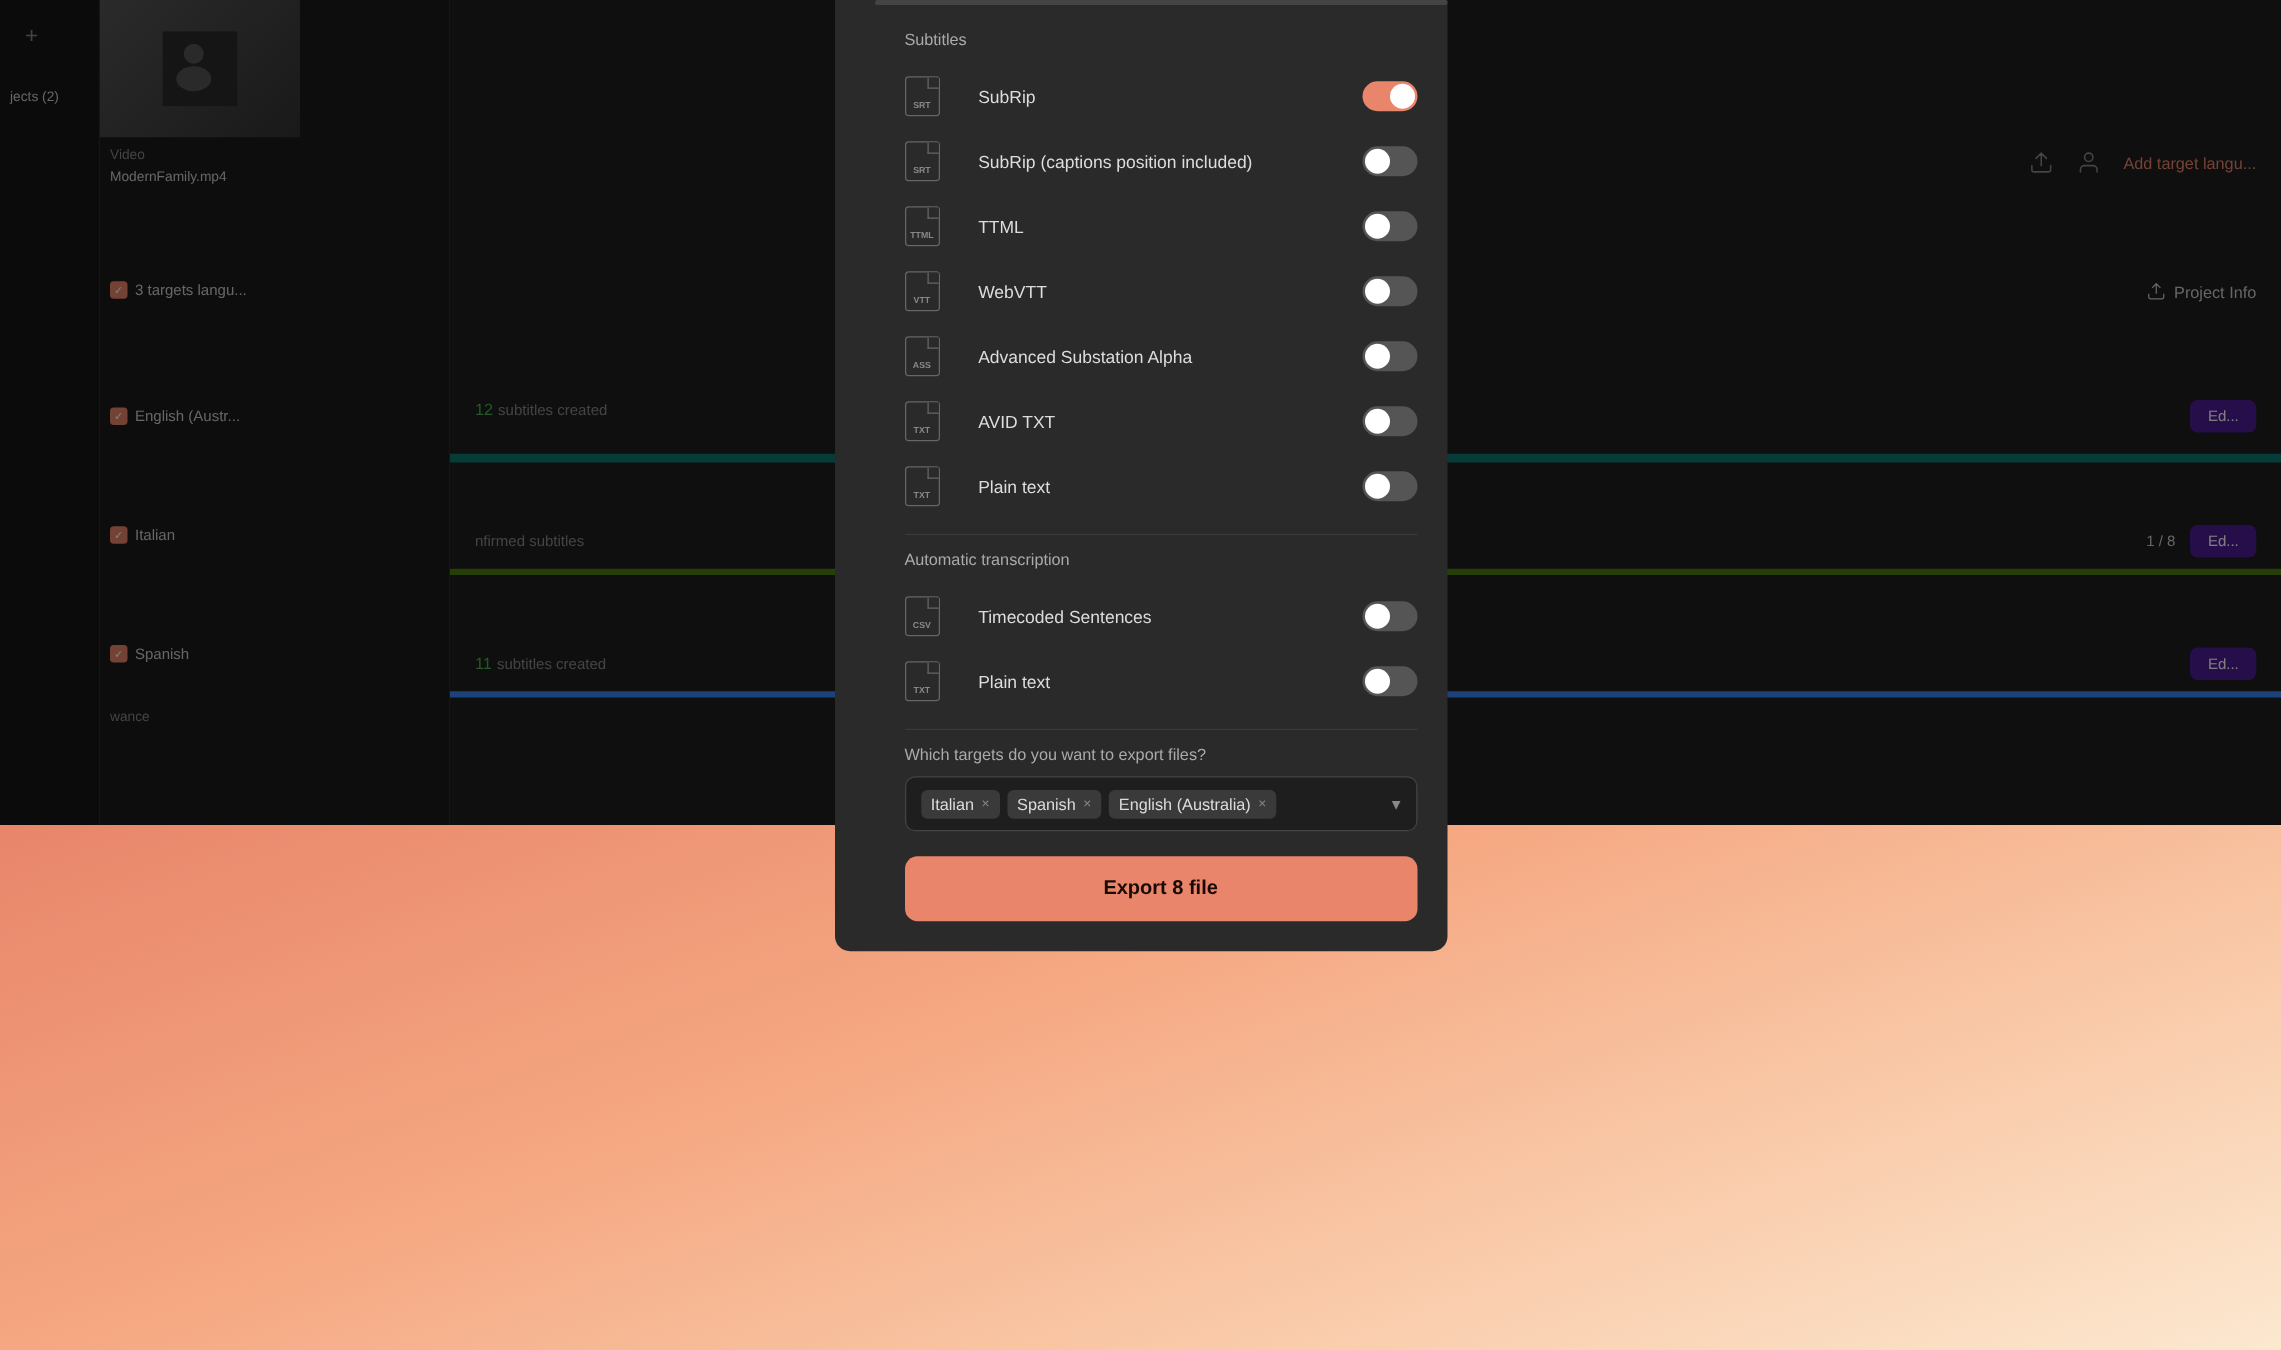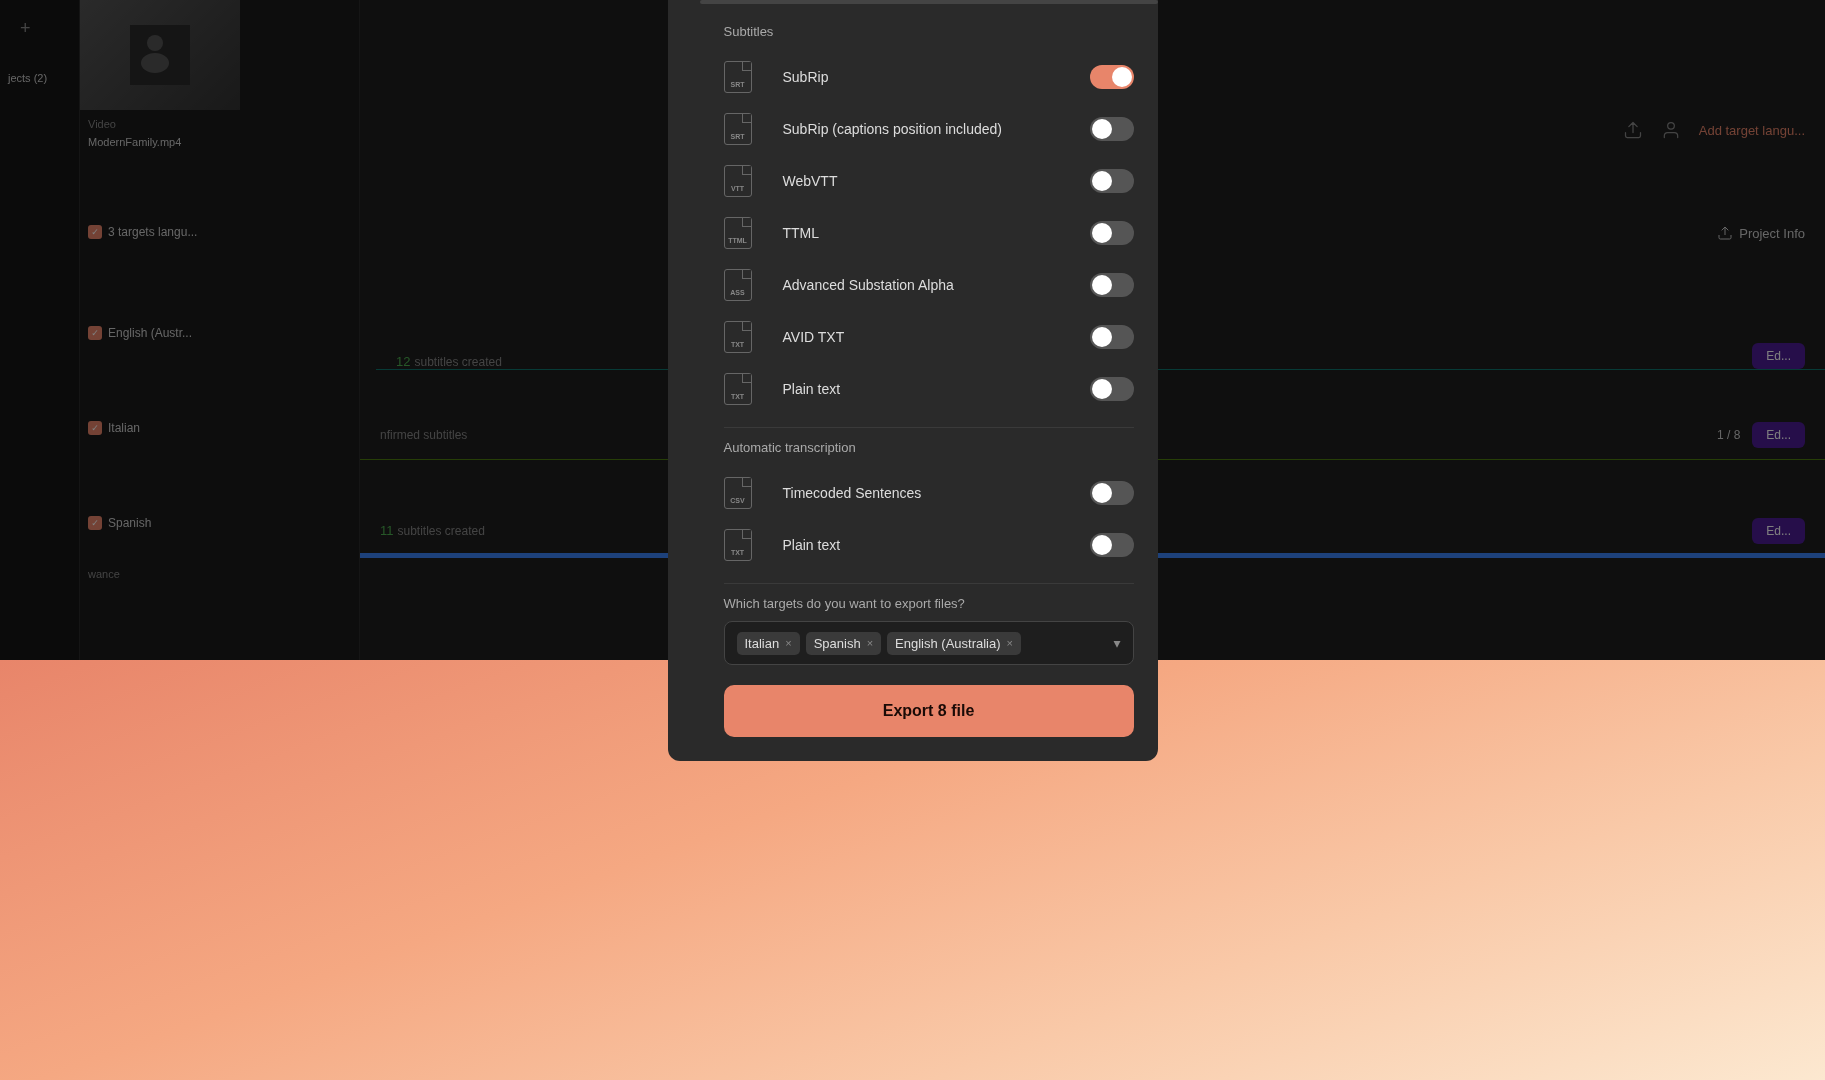--- a/index.html
+++ b/index.html
@@ -421,29 +421,29 @@
     <span class="add-lang-btn">Add target langu...</span>
   </div>
 
   <div style="position:absolute;top:225px;right:20px;display:flex;align-items:center;gap:6px;">
     <svg width="16" height="16" viewBox="0 0 24 24" fill="none" stroke="#ccc" stroke-width="1.5">
       <path d="M21 15v4a2 2 0 01-2 2H5a2 2 0 01-2-2v-4M17 8l-5-5-5 5M12 3v12"></path>
     </svg>
     <span style="color:#ccc;font-size:13px;">Project Info</span>
   </div>
 
-  <div style="position:absolute;top:320px;left:16px;right:0;display:flex;align-items:flex-end;padding:0 20px;justify-content:space-between;height:50px;border-bottom:1px solid #0f766e;">
+  <div style="position:absolute;top:320px;left:0;right:0;display:flex;align-items:flex-start;padding:0 20px;justify-content:space-between;height:50px;border-bottom:7px solid #0f766e;">
     <div class="subtitles-count">
       <span class="count-num">12</span>
       <span style="color:#888;">subtitles created</span>
     </div>
     <button class="edit-btn">Ed...</button>
   </div>
 
-  <div style="position:absolute;top:410px;left:0;right:0;display:flex;align-items:center;padding:0 20px;justify-content:space-between;height:50px;border-bottom:1px solid #4d7c0f;">
+  <div style="position:absolute;top:410px;left:0;right:0;display:flex;align-items:center;padding:0 20px;justify-content:space-between;height:50px;border-bottom:5px solid #4d7c0f;">
     <span class="confirmed-text">nfirmed subtitles</span>
     <div style="display:flex;align-items:center;gap:12px;">
       <span style="color:#ccc;font-size:12px;">1 / 8</span>
       <button class="edit-btn">Ed...</button>
     </div>
   </div>
 
   <div style="position:absolute;top:508px;left:0;right:0;display:flex;align-items:center;padding:0 20px;justify-content:space-between;height:50px;border-bottom:5px solid #3b82f6;">
     <div class="subtitles-count">
       <span class="count-num">11</span>
@@ -476,32 +476,32 @@
       <div class="file-icon">SRT</div>
       <span class="format-name">SubRip (captions position included)</span>
     </div>
     <div class="toggle off">
       <div class="toggle-knob"></div>
     </div>
   </div>
 
   <div class="format-row">
     <div class="format-left">
+      <div class="file-icon">TTML</div>
+      <span class="format-name">TTML</span>
+    </div>
+    <div class="toggle off">
+      <div class="toggle-knob"></div>
+    </div>
+  </div>
+
+  <div class="format-row">
+    <div class="format-left">
       <div class="file-icon">VTT</div>
       <span class="format-name">WebVTT</span>
-    </div>
-    <div class="toggle off">
-      <div class="toggle-knob"></div>
-    </div>
-  </div>
-
-  <div class="format-row">
-    <div class="format-left">
-      <div class="file-icon">TTML</div>
-      <span class="format-name">TTML</span>
     </div>
     <div class="toggle off">
       <div class="toggle-knob"></div>
     </div>
   </div>
 
   <div class="format-row">
     <div class="format-left">
       <div class="file-icon">ASS</div>
       <span class="format-name">Advanced Substation Alpha</span>

